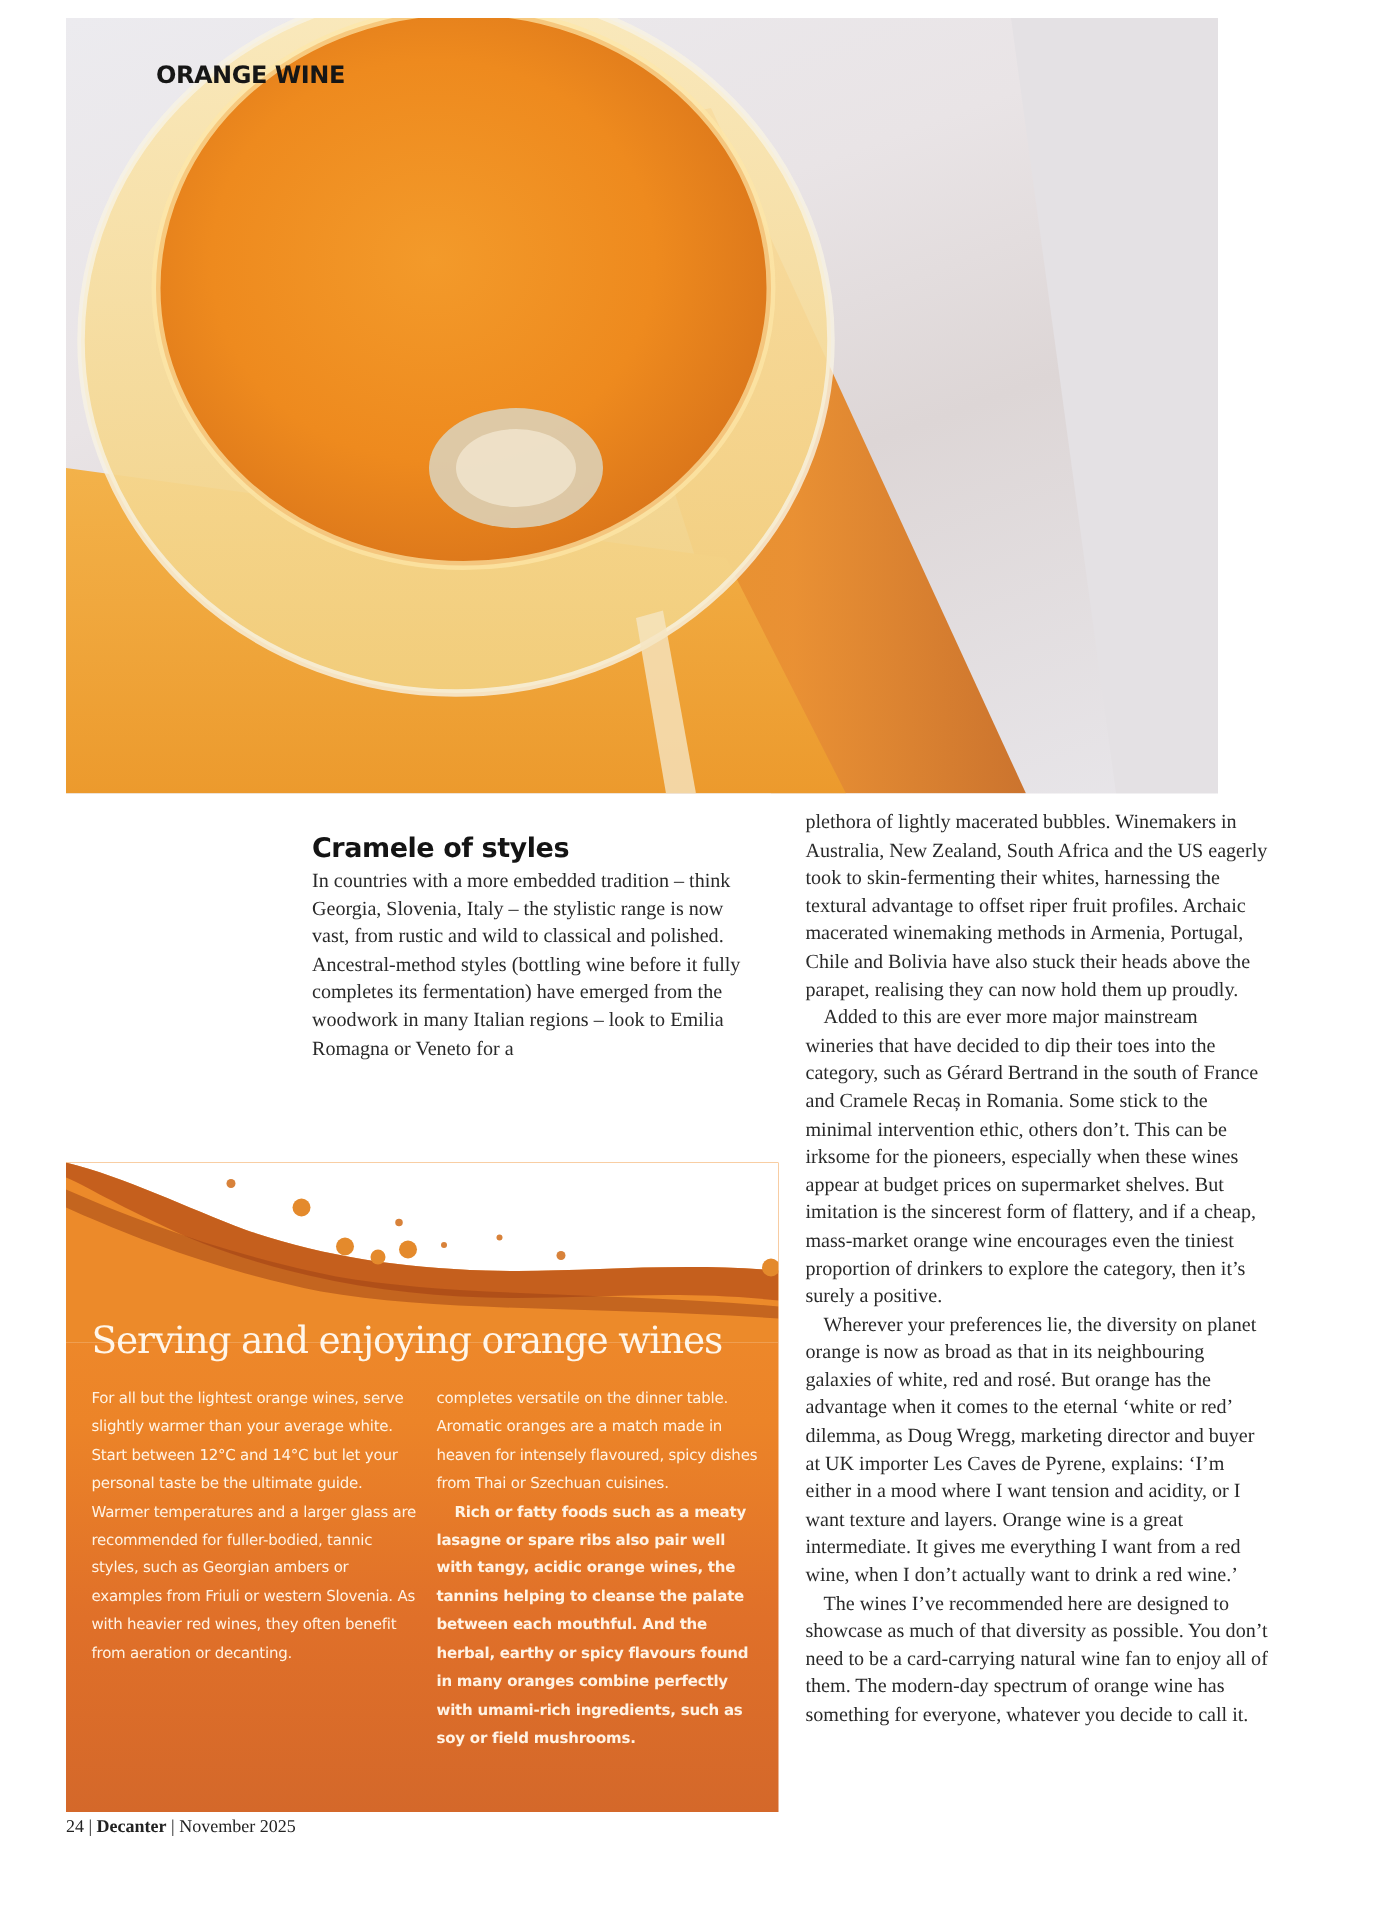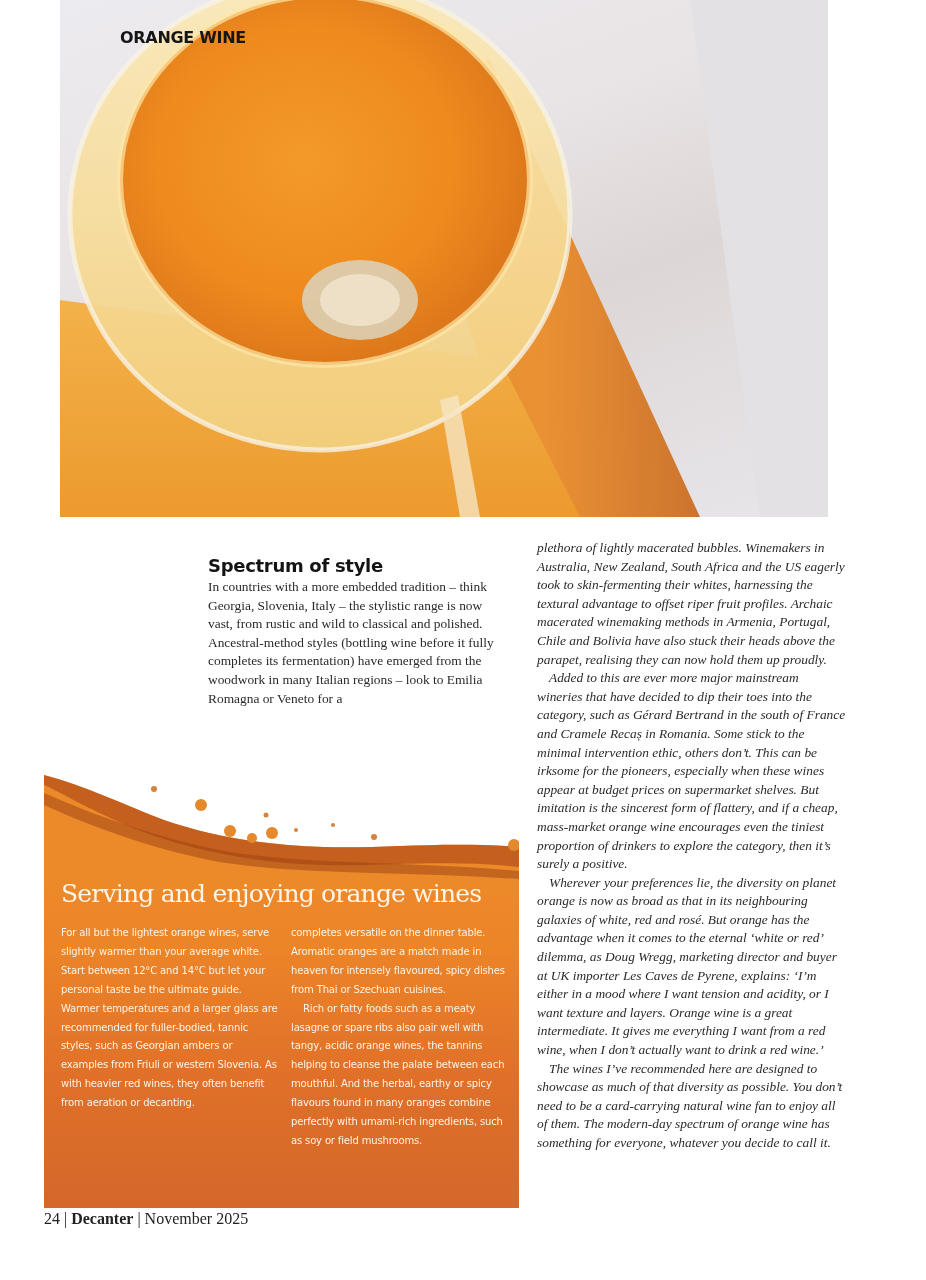--- a/index.html
+++ b/index.html
@@ -1,37 +1,36 @@
 <!DOCTYPE html>
 <html><head>
 <meta charset="utf-8">
 <style>
   html, body { margin: 0; padding: 0; background: #ffffff; }
   body { width: 926px; height: 1280px; position: relative; overflow: hidden; }
 
   .hero {
-    position: absolute; left: 44px; top: 0; width: 768px; height: 517px; overflow: hidden;
+    position: absolute; left: 44px; top: 12px; width: 768px; height: 517px; overflow: hidden;
     background: linear-gradient(160deg, #ecebef 0%, #e9e4e6 35%, #ddd6d6 60%, #e8e6ea 100%);
-    margin-left: 16px;
   }
   .hero svg { position: absolute; left: 0; top: 0; }
   .section-tag {
     position: absolute; left: 60px; top: 28px;
     font-family: "DejaVu Sans", sans-serif; font-weight: bold; font-size: 16px;
     color: #161616; letter-spacing: -0.3px;
   }
 
   .col {
     position: absolute; font-family: "Liberation Serif", "DejaVu Serif", serif;
     font-size: 13.4px; line-height: 18.6px; color: #2a2a2a;
   }
   .col p { margin: 0; text-align: left; }
   .col p.indent { text-indent: 12px; }
   .col-mid { left: 208px; top: 539px; width: 296px; }
-  .col-right { left: 537px; top: 539px; width: 310px; font-style: italic; }
+  .col-right { left: 537px; top: 539px; width: 310px; }
   .subhead {
     font-family: "DejaVu Sans", sans-serif; font-weight: bold; font-size: 18px;
     color: #141414; margin: 16px 0 1px 0; letter-spacing: -0.3px; line-height: 22px;
   }
 
   .sidebar {
     position: absolute; left: 44px; top: 775px; width: 475px; height: 433px;
     background: linear-gradient(180deg, #f08f2e 0%, #ec8428 40%, #e07029 70%, #d4682a 100%);
     overflow: hidden;
   }
@@ -40,27 +39,27 @@
     position: absolute; left: 17px; top: 104px;
     font-family: "DejaVu Serif", "Liberation Serif", serif; font-size: 25px;
     color: #fff6ea; letter-spacing: -0.8px; white-space: nowrap;
   }
   .sb-col {
     position: absolute; top: 149px; width: 218px;
     font-family: "DejaVu Sans", sans-serif; font-size: 10px; line-height: 18.9px;
     color: #fff3e4; letter-spacing: -0.15px;
   }
   .sb-col p { margin: 0; }
-  .sb-col p.indent { text-indent: 12px; }
+  .sb-col p.indent { text-indent: 12px; font-weight: bold; }
   .sb-left { left: 17px; }
   .sb-right { left: 247px; }
 
   .folio {
     position: absolute; left: 44px; top: 1210px;
-    font-family: "Liberation Serif", "DejaVu Serif", serif; font-size: 16px; color: #222;
+    font-family: "Liberation Serif", "DejaVu Serif", serif; font-size: 12px; color: #222;
   }
   .folio b { font-weight: bold; }
 </style>
 </head>
 <body>
 
 <div class="hero">
   <svg width="804" height="517" viewBox="0 0 804 517">
     <defs>
       <radialGradient id="wineG" cx="0.45" cy="0.45" r="0.6">
@@ -98,21 +97,21 @@
 
     <ellipse cx="300" cy="300" rx="58" ry="40" fill="#dccfb5" opacity="0.9"></ellipse>
     <ellipse cx="300" cy="300" rx="40" ry="26" fill="#f1e6cf" opacity="0.8"></ellipse>
 
     <path d="M380 400 L400 517 L420 517 L398 395 Z" fill="#f5e5c2" opacity="0.8"></path>
   </svg>
   <div class="section-tag">ORANGE WINE</div>
 </div>
 
 <div class="col col-mid">
-  <div class="subhead">Spectrum of style</div>
+  <div class="subhead">Cramele of styles</div>
   <p>In countries with a more embedded tradition – think Georgia, Slovenia, Italy – the stylistic range is now vast, from rustic and wild to classical and polished. Ancestral-method styles (bottling wine before it fully completes its fermentation) have emerged from the woodwork in many Italian regions – look to Emilia Romagna or Veneto for a</p>
 </div>
 
 <div class="col col-right">
   <p>plethora of lightly macerated bubbles. Winemakers in Australia, New Zealand, South Africa and the US eagerly took to skin-fermenting their whites, harnessing the textural advantage to offset riper fruit profiles. Archaic macerated winemaking methods in Armenia, Portugal, Chile and Bolivia have also stuck their heads above the parapet, realising they can now hold them up proudly.</p>
   <p class="indent">Added to this are ever more major mainstream wineries that have decided to dip their toes into the category, such as Gérard Bertrand in the south of France and Cramele Recaș in Romania. Some stick to the minimal intervention ethic, others don’t. This can be irksome for the pioneers, especially when these wines appear at budget prices on supermarket shelves. But imitation is the sincerest form of flattery, and if a cheap, mass-market orange wine encourages even the tiniest proportion of drinkers to explore the category, then it’s surely a positive.</p>
   <p class="indent">Wherever your preferences lie, the diversity on planet orange is now as broad as that in its neighbouring galaxies of white, red and rosé. But orange has the advantage when it comes to the eternal ‘white or red’ dilemma, as Doug Wregg, marketing director and buyer at UK importer Les Caves de Pyrene, explains: ‘I’m either in a mood where I want tension and acidity, or I want texture and layers. Orange wine is a great intermediate. It gives me everything I want from a red wine, when I don’t actually want to drink a red wine.’</p>
   <p class="indent">The wines I’ve recommended here are designed to showcase as much of that diversity as possible. You don’t need to be a card-carrying natural wine fan to enjoy all of them. The modern-day spectrum of orange wine has something for everyone, whatever you decide to call it.</p>
 </div>
 

